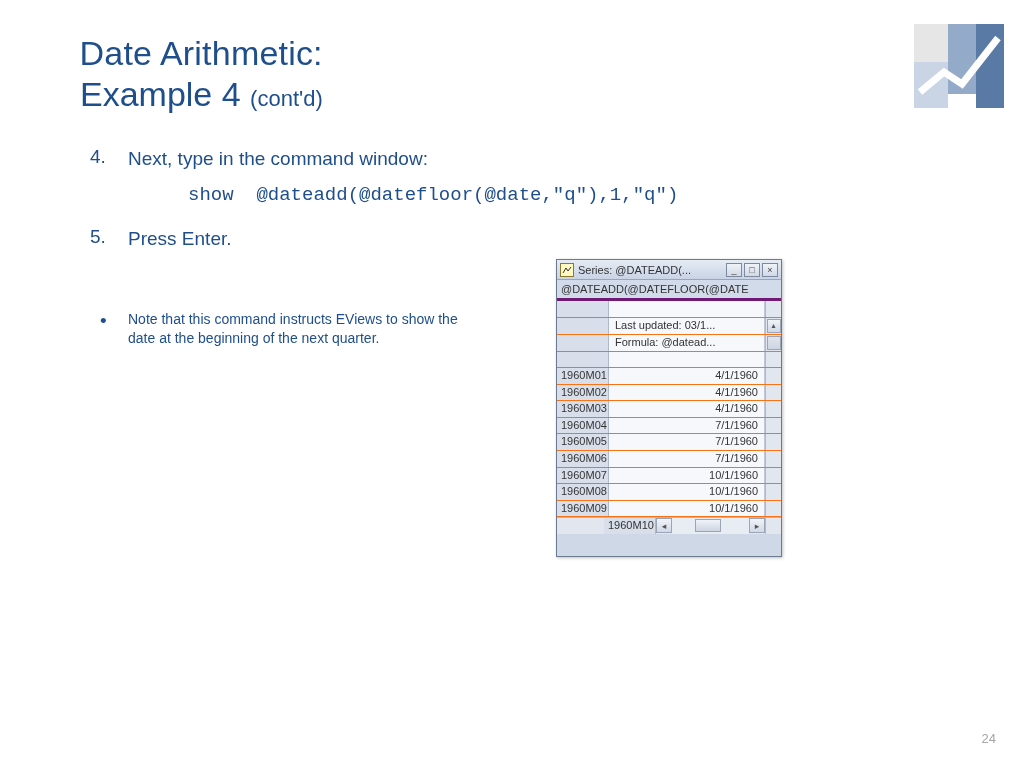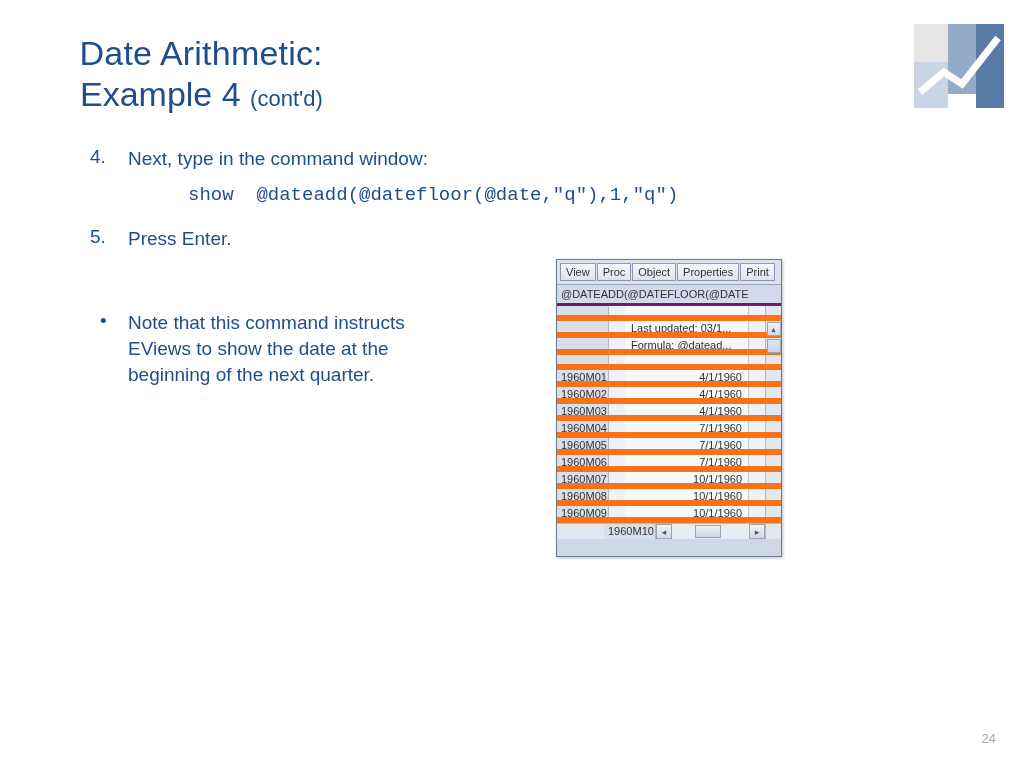--- a/index.html
+++ b/index.html
@@ -29,21 +29,21 @@
     margin-left: 98px;
     margin-top: 4px;
     margin-bottom: 20px;
     white-space: pre;
   }
   .bold { font-weight: normal; }
 
   .bullet-block { position: absolute; left: 100px; top: 310px; width: 370px; }
   .bullet-item { display: flex; }
   .bullet-dot { color: #1f4e8c; font-size: 19px; width: 28px; flex-shrink: 0; }
-  .bullet-text { color: #1f4e8c; font-size: 19px; line-height: 1.38; }
+  .bullet-text { color: #1f4e8c; font-size: 14px; line-height: 1.38; }
 
   
   .ev-window {
     position: absolute;
     left: 556px; top: 259px;
     width: 226px; height: 298px;
     border: 1px solid #6b7a8f;
     background: #cfd8e7;
     font-family: Tahoma, Arial, sans-serif;
     font-size: 11px;
@@ -92,21 +92,21 @@
   }
   .ev-formula {
     background: #d2dbea;
     padding: 3px 4px;
     font-size: 11px;
     color: #333;
     border-bottom: 3px solid #701a75;
     white-space: nowrap; overflow: hidden;
   }
   .ev-body { background: #eef1f6; height: calc(100% - 63px); display: flex; flex-direction: column; }
-  .ev-row { display: flex; height: 17px; border-bottom: 6px solid #f97316; gap: 16px; }
+  .ev-row { display: flex; height: 17px; border-bottom: 1px solid #f97316; }
   .ev-cell-left {
     width: 52px;
     background: #d8dfeb;
     border-right: 1px solid #b0b9ca;
     padding: 1px 4px;
     font-size: 11px;
     color: #333;
     text-align: right;
   }
   .ev-cell-right {
@@ -197,26 +197,32 @@
 </div>
 
 <div class="bullet-block">
   <div class="bullet-item">
     <div class="bullet-dot">•</div>
     <div class="bullet-text">Note that this command instructs EViews to show the date at the beginning of the next quarter.</div>
   </div>
 </div>
 
 <div class="ev-window">
-  <div class="ev-toolbar">
-    <div class="ev-tool">View</div>
-    <div class="ev-tool">Proc</div>
-    <div class="ev-tool">Object</div>
-    <div class="ev-tool">Properties</div>
-    <div class="ev-tool">Print</div>
+  <div class="ev-titlebar">
+    <div class="ev-titlebar-icon">
+      <svg width="10" height="10" viewBox="0 0 10 10">
+          <polyline points="1,8 4,3 6,6 9,2" fill="none" stroke="#333" stroke-width="1"></polyline>
+        </svg>
+    </div>
+    <div class="ev-titlebar-text">Series: @DATEADD(...</div>
+    <div class="ev-title-btns">
+      <div class="ev-tbtn">_</div>
+      <div class="ev-tbtn">□</div>
+      <div class="ev-tbtn">×</div>
+    </div>
   </div>
   <div class="ev-formula">@DATEADD(@DATEFLOOR(@DATE</div>
   <div class="ev-body">
     <div class="ev-row">
       <div class="ev-cell-left"></div>
       <div class="ev-cell-right"></div>
       <div class="ev-scroll-col"></div>
     </div>
     <div class="ev-row ev-info-row">
       <div class="ev-cell-left"></div>

